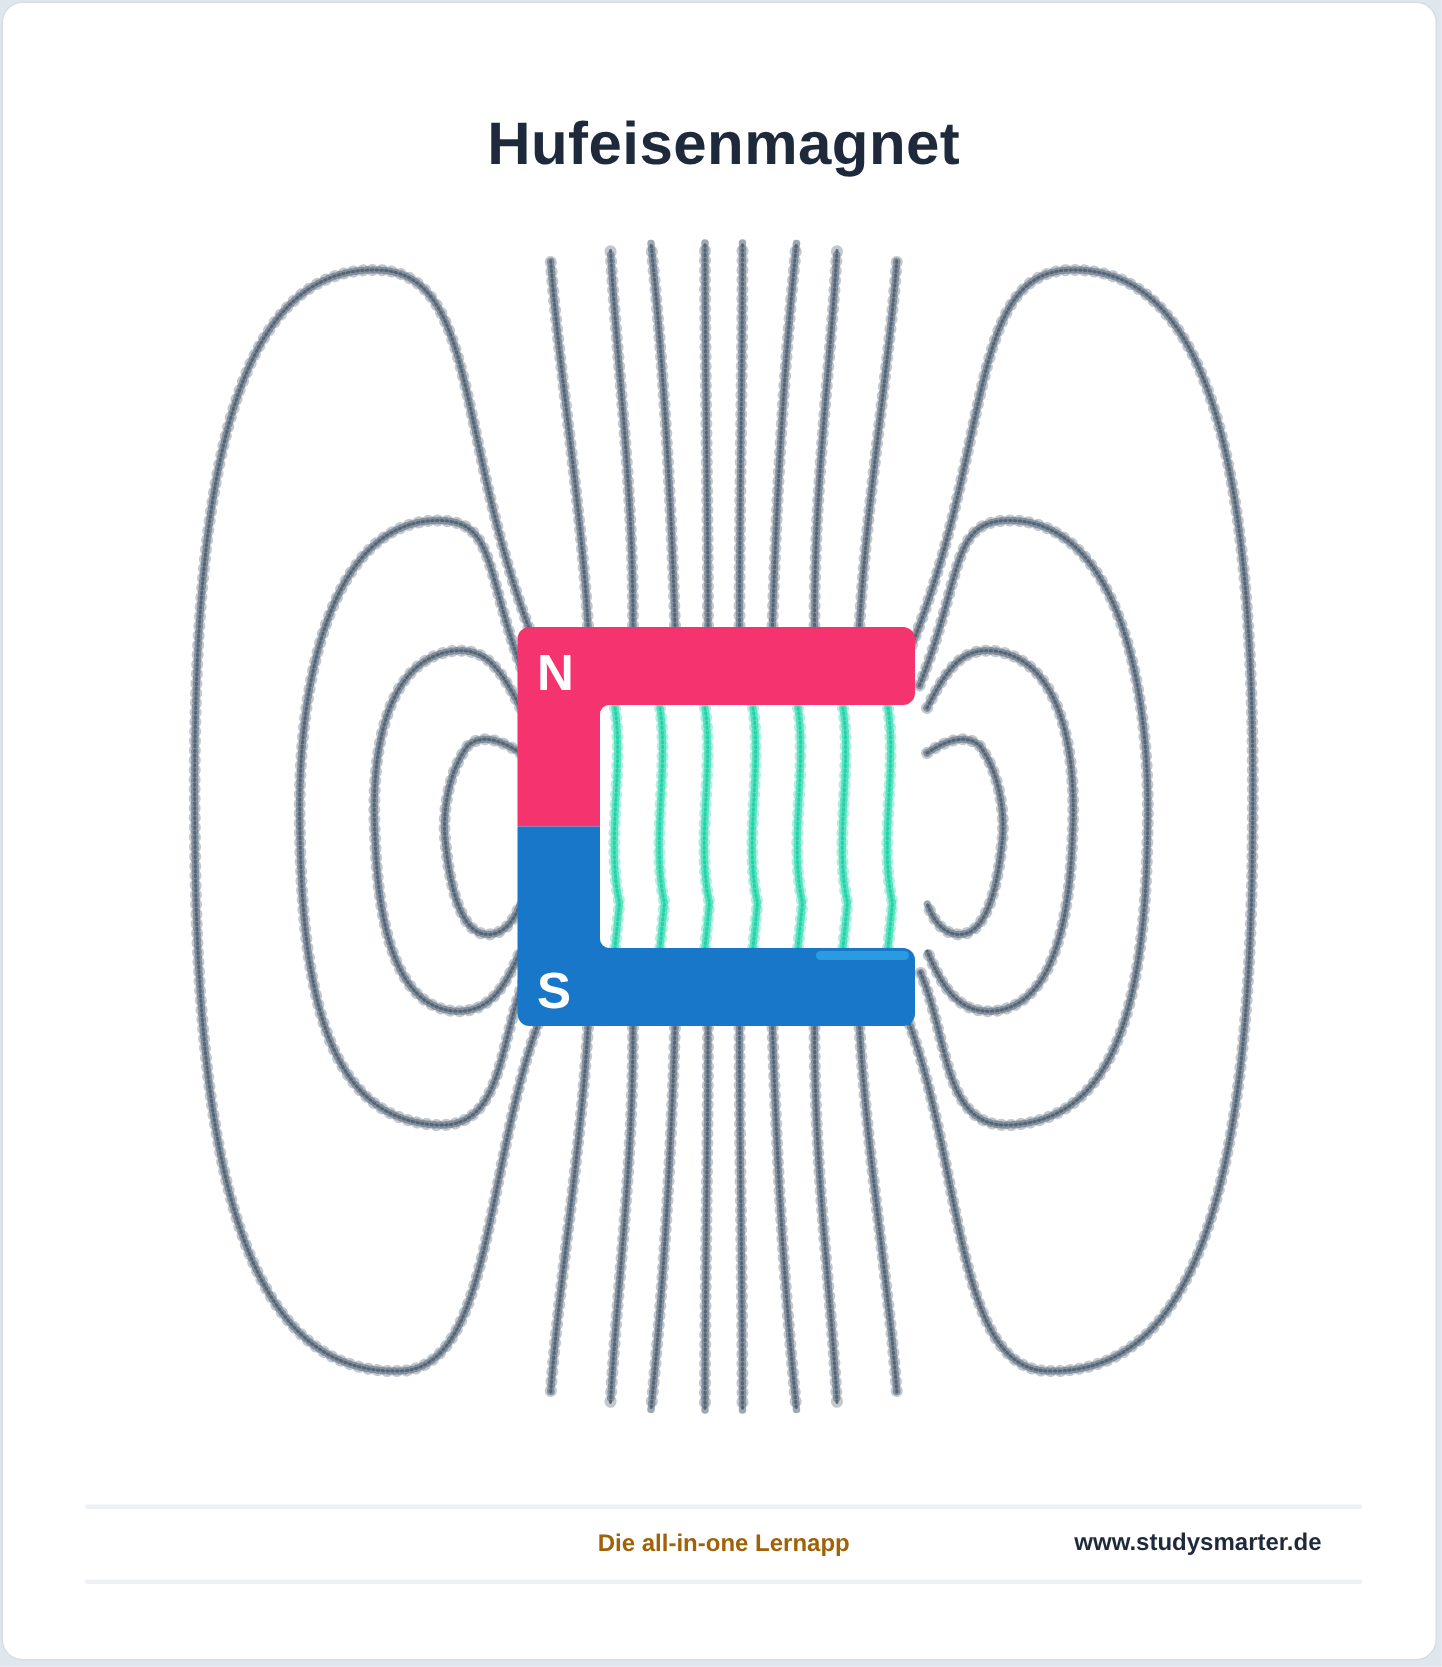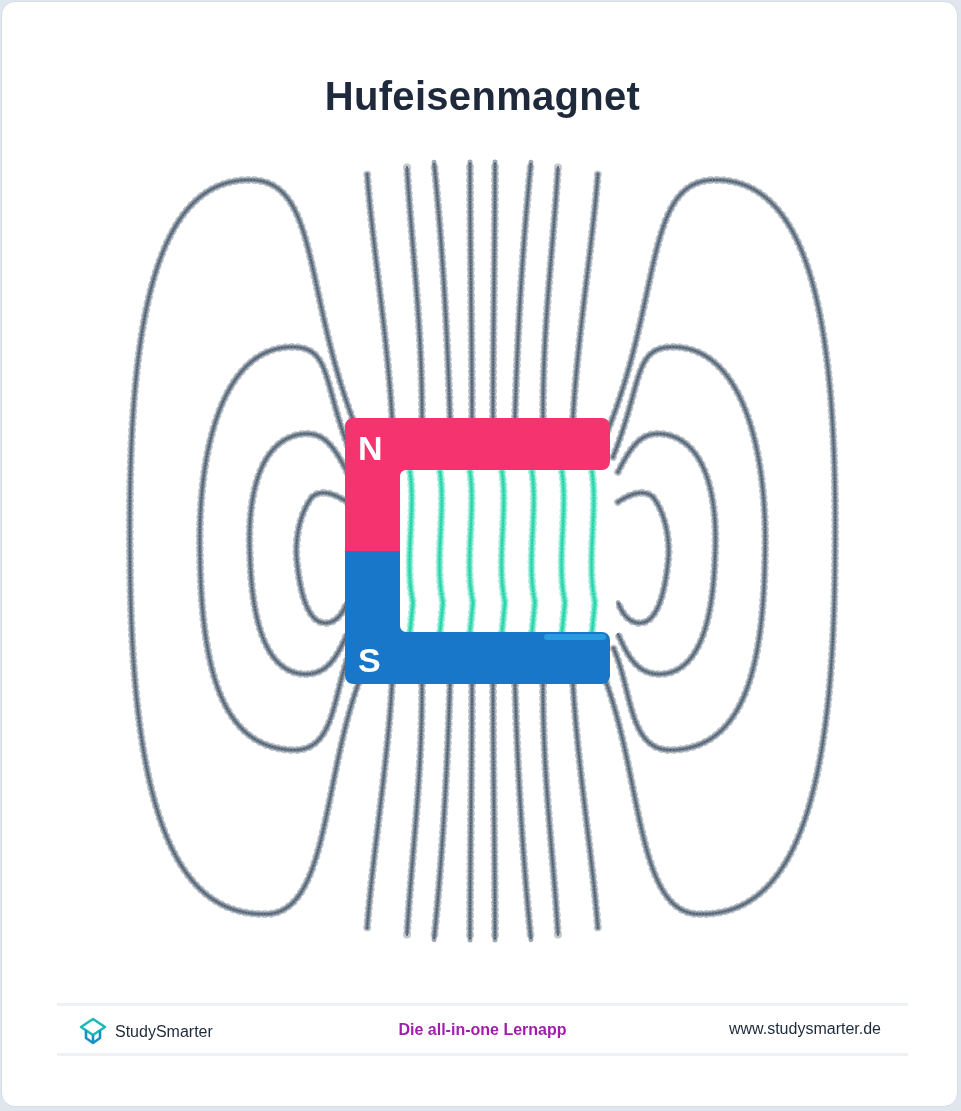--- a/index.html
+++ b/index.html
@@ -4,22 +4,22 @@
 <style>
   html, body { margin:0; padding:0; background:#dfe6ee; }
   body { width:961px; height:1111px; position:relative; overflow:hidden; font-family:"Liberation Sans", sans-serif; }
   .card { position:absolute; left:1px; top:1px; width:957px; height:1106px; background:#ffffff; border:1px solid #d5dde6; border-radius:14px; box-sizing:border-box;padding-left:28px; }
   .title { position:absolute; left:0; top:72px; width:961px; text-align:center; font-weight:700; font-size:40px; color:#1e2a3b; letter-spacing:0.3px; }
   .diagram { position:absolute; left:0; top:0; width:961px; height:1000px; }
   .footer-line { position:absolute; left:55px; width:851px; height:3px; background:#eef1f4; }
   .footer { position:absolute; left:55px; top:1004px; width:851px; height:48px; }
   .logo { position:absolute; left:20px; top:10px; display:flex; align-items:center; }
   .logo-text { font-size:16px; color:#1e2a3b; margin-left:6px; }
-  .tagline { position:absolute; left:0; width:851px; top:15px; text-align:center; font-size:16px; font-weight:700; color:#a21caf; }
-  .url { position:absolute; right:27px; top:14px; font-size:16px; font-weight:400; color:#1e2a3b; }
+  .tagline { position:absolute; left:0; width:851px; top:15px; text-align:center; font-size:16px; font-weight:700; color:#a16207; }
+  .url { position:absolute; right:27px; top:14px; font-size:16px; font-weight:700; color:#1e2a3b; }
   .pole-label { font-family:"Liberation Sans", sans-serif; font-weight:700; font-size:34px; fill:#ffffff; }
 </style>
 </head>
 <body>
 
 <div class="card">
   <div class="title">Hufeisenmagnet</div>
 
   <svg class="diagram" viewBox="0 0 961 1000" width="961" height="1000">
     <g id="field-lines">
@@ -155,27 +155,17 @@
       <path id="north-shape" d="M350,416 H600 a8,8 0 0 1 8,8 V460 a8,8 0 0 1 -8,8 H404 a6,6 0 0 0 -6,6 V549 H343 V424 a8,8 0 0 1 8,-8 Z" fill="#f5336e"></path>
       <path id="south-shape" d="M343,549 H398 V624 a6,6 0 0 0 6,6 H600 a8,8 0 0 1 8,8 V674 a8,8 0 0 1 -8,8 H351 a8,8 0 0 1 -8,-8 Z" fill="#1877c9"></path>
       <rect id="hl" x="542" y="632" width="62" height="6" rx="3" fill="#2a9be0"></rect>
       <text class="pole-label" x="356" y="458">N</text>
       <text class="pole-label" x="356" y="670">S</text>
     </g>
   </svg>
 
   <div class="footer-line" style="top:1001px;"></div>
   <div class="footer">
-    <div class="logo">
-      <svg width="32" height="32" viewBox="0 0 32 32">
-        <g fill="none" stroke="#1cb9b7" stroke-width="2.6" stroke-linejoin="round">
-          <path d="M16,3 L28,11 L16,19 L4,11 Z"></path>
-          <path d="M9,14.5 L9,22 L16,27 L23,22 L23,14.5" stroke="#1a8fc4"></path>
-          <path d="M16,19 L16,27" stroke="#1a8fc4"></path>
-        </g>
-      </svg>
-      <span class="logo-text">StudySmarter</span>
-    </div>
     <div class="tagline">Die all-in-one Lernapp</div>
     <div class="url">www.studysmarter.de</div>
   </div>
   <div class="footer-line" style="top:1051px;"></div>
 </div>
 
 </body></html>

